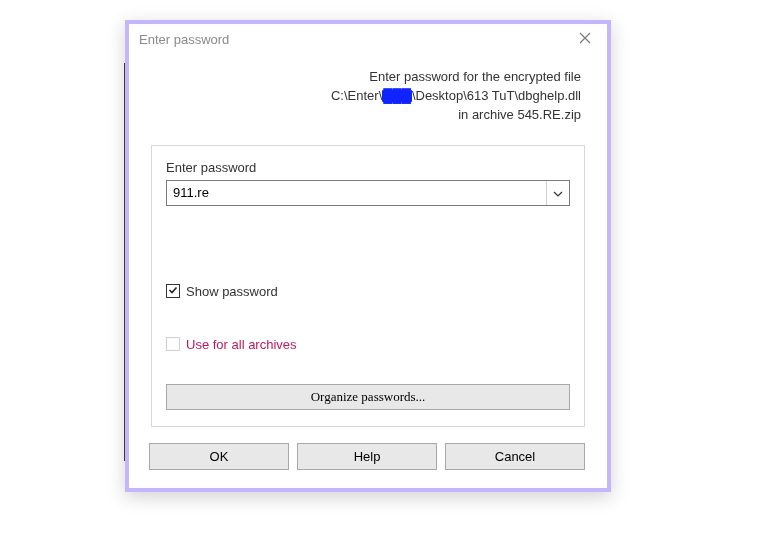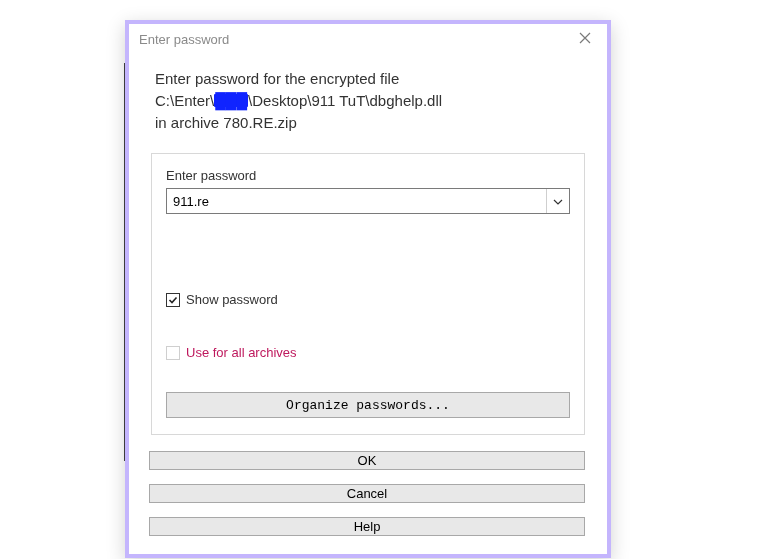--- a/index.html
+++ b/index.html
@@ -37,24 +37,24 @@
     width: 44px;
     height: 30px;
     display: flex;
     align-items: center;
     justify-content: center;
     color: #7a7a7a;
     cursor: pointer;
   }
   .close-btn svg { width: 12px; height: 12px; }
   .msg {
-    text-align: left;
+    text-align: right;
     line-height: 1.45;
     padding: 14px 26px 10px 26px;
-    font-size: 15px;
+    font-size: 13px;
     color: #333;
   }
   .redact {
     display: inline-block;
     background: #1024ff;
     color: #1024ff;
     user-select: none;
     border-radius: 1px;
     line-height: 0.9;
     padding: 0 1px;
@@ -90,21 +90,21 @@
     border-left: 1px solid #cfcfcf;
     display: flex;
     align-items: center;
     justify-content: center;
     cursor: pointer;
   }
   .combo .chev svg { width: 10px; height: 6px; }
   .spacer { height: 78px; }
   .check-row {
     display: flex;
-    align-items: flex-end;
+    align-items: flex-start;
     gap: 6px;
     font-size: 13px;
     color: #333;
     margin-bottom: 8px;
   }
   .check-row.disabled { color: #be185d; }
   .checkbox {
     width: 14px;
     height: 14px;
     border: 1px solid #333;
@@ -115,29 +115,28 @@
     box-sizing: border-box;
   }
   .check-row.disabled .checkbox { border-color: #cfcfcf; }
   .checkbox svg { width: 10px; height: 10px; }
   .org-btn {
     width: 100%;
     height: 26px;
     border: 1px solid #a8a8a8;
     background: #e8e8e8;
     font-size: 13px;
-    font-family: Liberation Mono, monospace;
+    font-family: Liberation Serif, serif;
     margin-top: 24px;
     cursor: pointer;
   }
   .buttons {
     display: flex;
-    gap: 14px;
+    gap: 8px;
     padding: 0 22px 18px 20px;
-    flex-direction: column;
   }
   .buttons button {
     flex: 1;
     height: 27px;
     border: 1px solid #a8a8a8;
     background: #e8e8e8;
     font-size: 13px;
     font-family: inherit;
     cursor: pointer;
   }
@@ -164,23 +163,23 @@
         <svg viewBox="0 0 12 12">
             <path d="M1 1 L11 11 M11 1 L1 11" stroke="#7a7a7a" stroke-width="1.2" fill="none"></path>
           </svg>
       </span>
     </div>
   </div>
 
   <div class="msg">
     <div>Enter password for the encrypted file</div>
     <div>
-      <span>C:\Enter\</span><span class="redact">███</span><span>\Desktop\911 TuT\dbghelp.dll</span>
-    </div>
-    <div>in archive 780.RE.zip</div>
+      <span>C:\Enter\</span><span class="redact">███</span><span>\Desktop\613 TuT\dbghelp.dll</span>
+    </div>
+    <div>in archive 545.RE.zip</div>
   </div>
 
   <div class="group">
     <div class="field-label">Enter password</div>
     <div class="combo">
       <input type="text" value="911.re" style="">
       <div class="chev">
         <span>
           <svg viewBox="0 0 10 6">
               <path d="M1 1 L5 5 L9 1" stroke="#333" stroke-width="1.2" fill="none"></path>
@@ -207,17 +206,17 @@
     <div class="check-row disabled">
       <span class="checkbox"></span>
       <span>Use for all archives</span>
     </div>
 
     <button class="org-btn">Organize passwords...</button>
   </div>
 
   <div class="buttons">
     <button>OK</button>
+    <button>Help</button>
     <button>Cancel</button>
-    <button>Help</button>
   </div>
 
 </div>
 
 </body></html>

